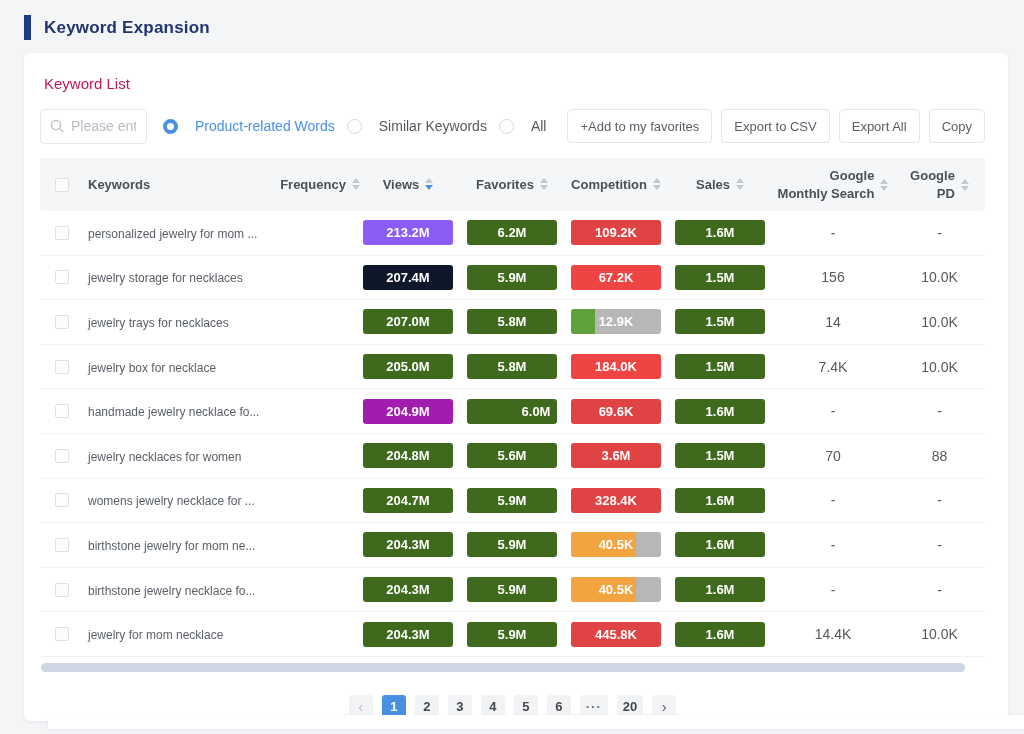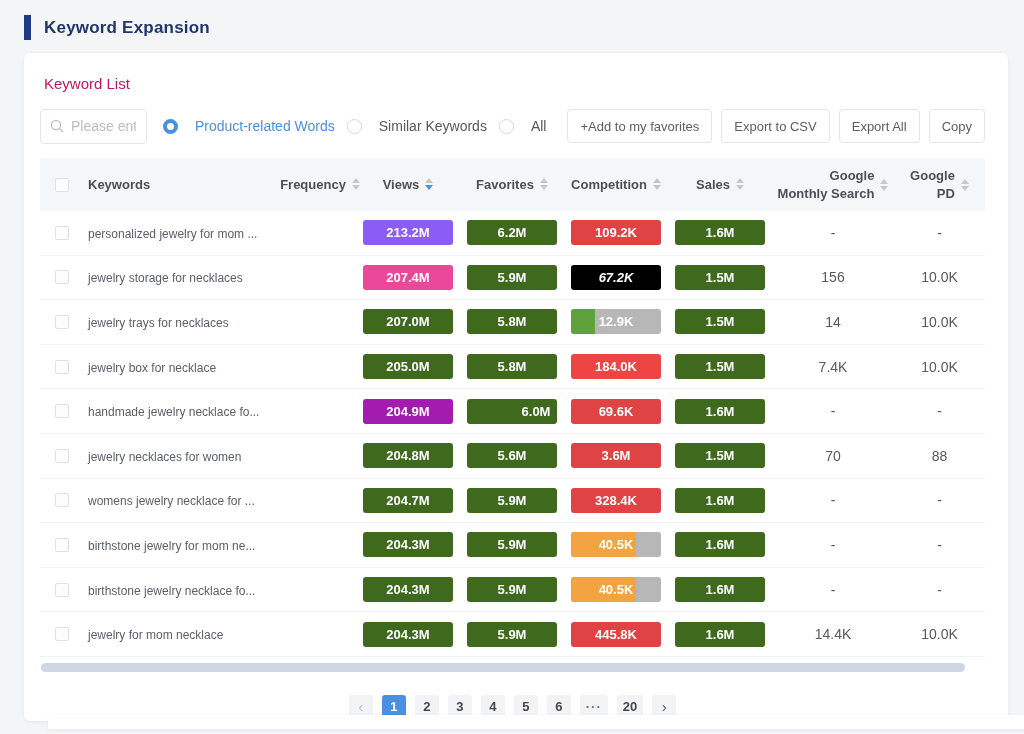--- a/index.html
+++ b/index.html
@@ -211,31 +211,31 @@
             <span class="cell-text">-</span>
           </div>
         </div>
         <div class="trow">
           <div class="col-cb">
             <span class="cbx"></span>
           </div>
           <div class="col-kw"><span class="kw-text">jewelry storage for necklaces</span></div>
           <div class="col-freq"></div>
           <div class="col-num">
-            <span class="badge" style="background: #ec4899;">
+            <span class="badge" style="background: #0f172a;">
               <span class="lbl">207.4M</span>
             </span>
           </div>
           <div class="col-num">
             <span class="badge" style="background: rgb(63, 106, 30);">
               <span class="lbl">5.9M</span>
             </span>
           </div>
           <div class="col-num">
-            <span class="badge" style="background: #000000; font-style: italic;">
+            <span class="badge" style="background: #ef4444;">
               <span class="lbl">67.2K</span>
             </span>
           </div>
           <div class="col-num">
             <span class="badge" style="background: rgb(63, 106, 30);">
               <span class="lbl">1.5M</span>
             </span>
           </div>
           <div class="col-gms">
             <span class="cell-text">156</span>

